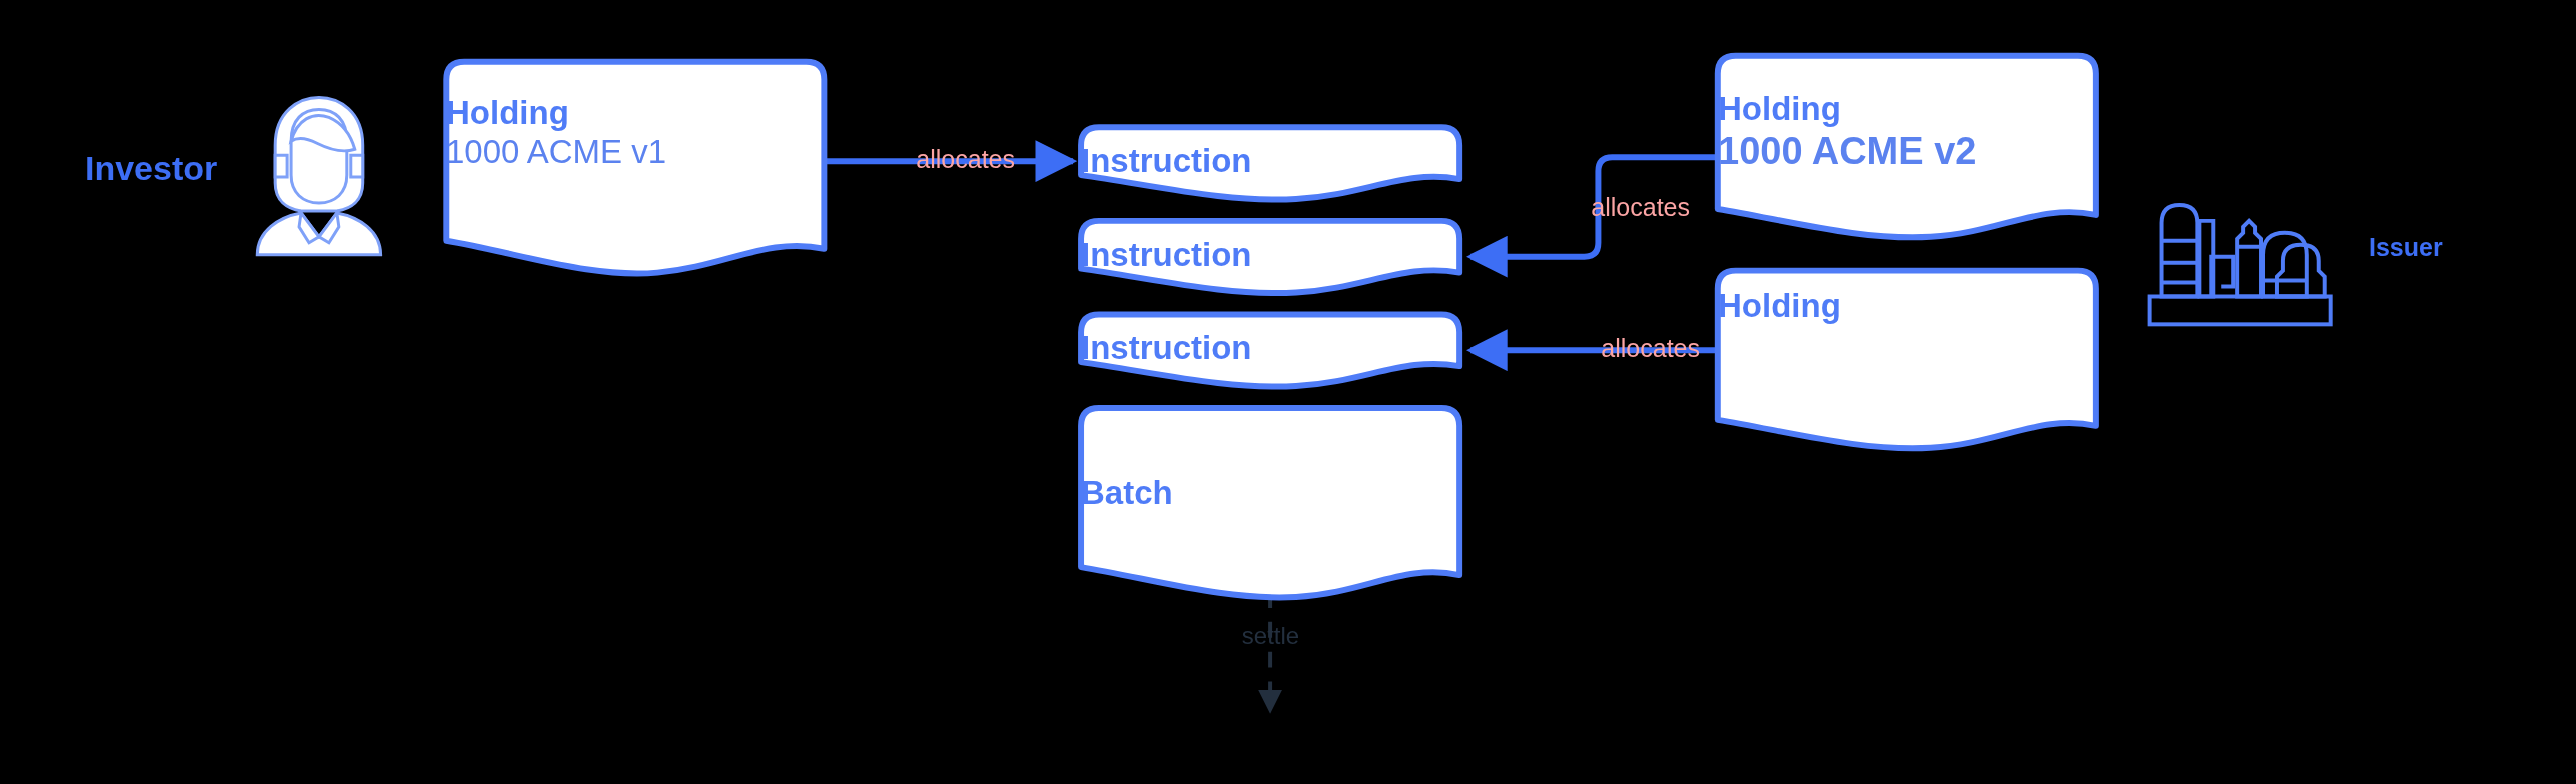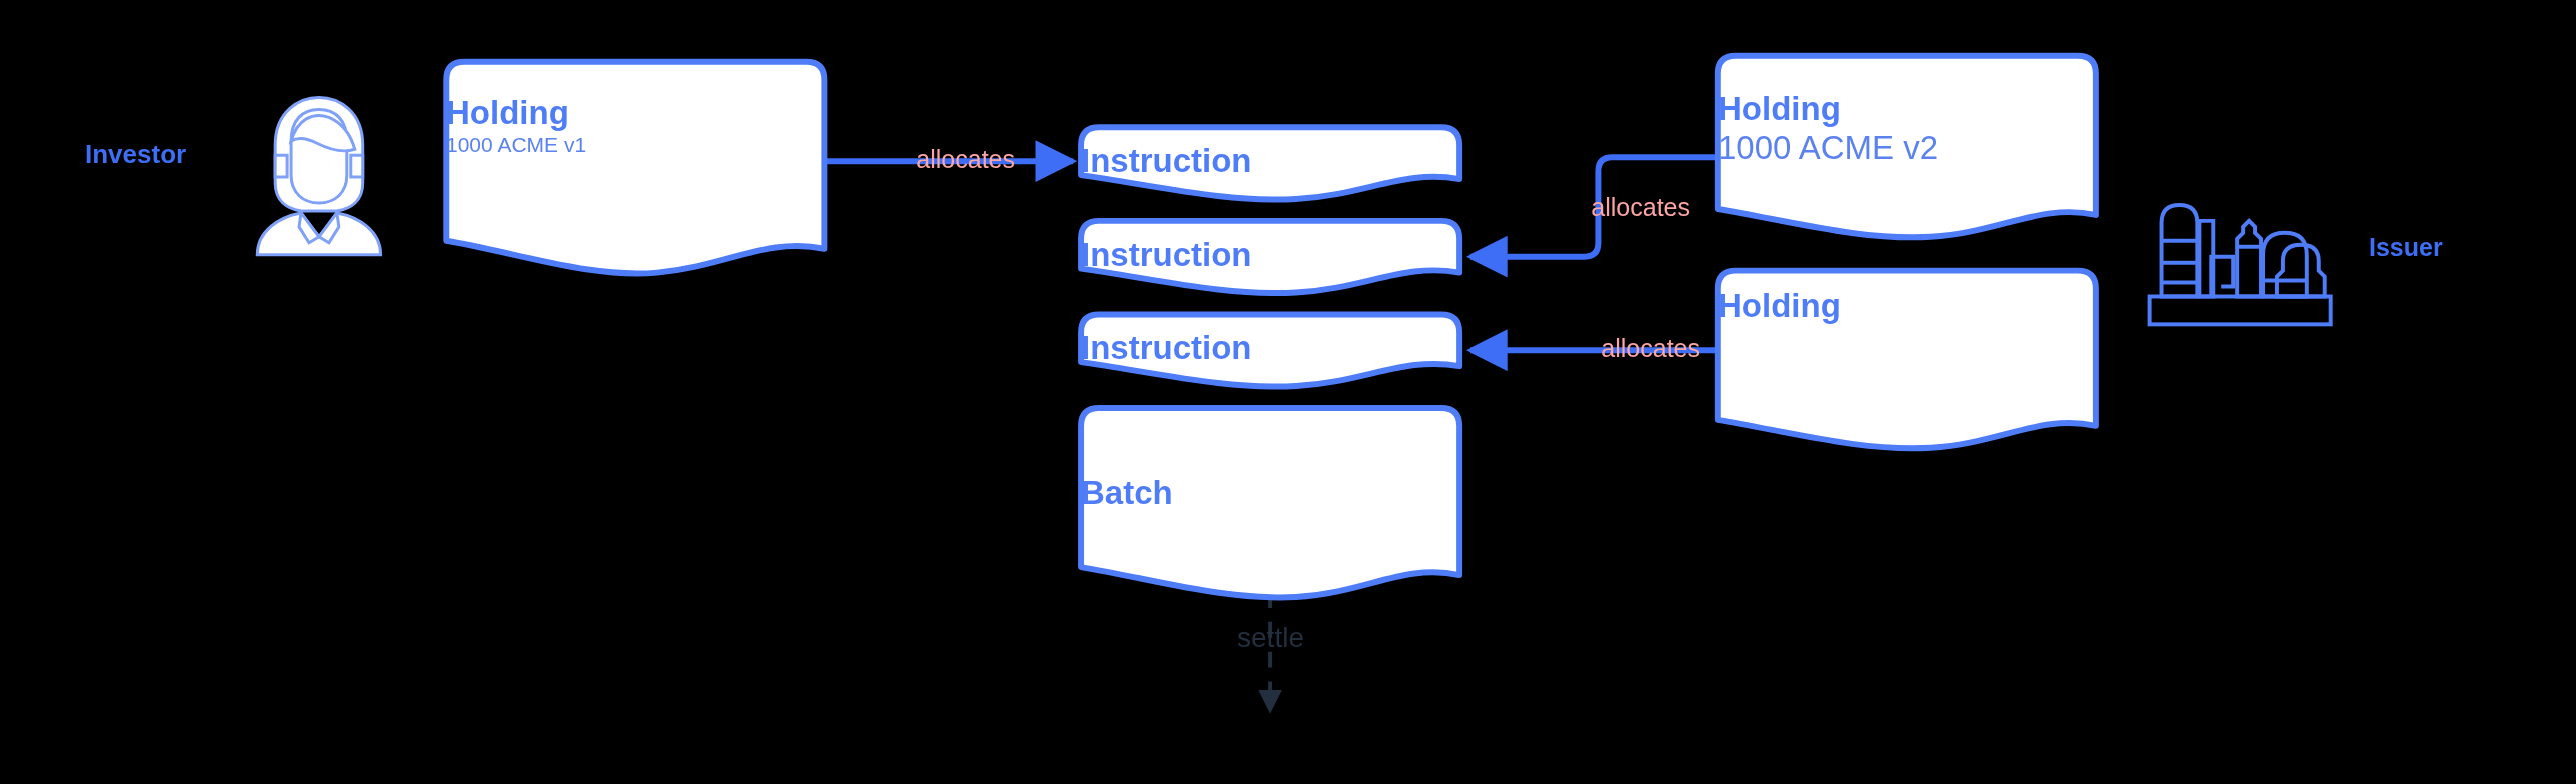--- a/index.html
+++ b/index.html
@@ -178,56 +178,56 @@
 
         <path d="M 114 108 L 114 66 Q 114 44 136 44 Q 158 44 158 66 L 158 108 Z" fill="none" stroke="#4F7CF7" stroke-width="4"></path>
         <line x1="114" y1="92" x2="158" y2="92" stroke="#4F7CF7" stroke-width="4"></line>
 
         <path d="M 128 108 L 128 88 L 134 82 L 134 72 Q 134 56 152 56
                  Q 170 56 170 72 L 170 82 L 176 88 L 176 108 Z" fill="#FFFFFF" fill-opacity="0" stroke="#4F7CF7" stroke-width="4"></path>
       </g>
     </g>
   </svg>
 
-  <div class="actor-label" style="left:85px; top:139px; font-size:26px;">Investor</div>
+  <div class="actor-label" style="left:85px; top:149px; font-size:34px;">Investor</div>
 
   <div class="actor-label" style="left:2369px; top:233px; font-size:25px;">Issuer</div>
 
   <div class="node-label-group" style="left:446px; top:94px; width:378px;">
     <div class="node-title" style="font-size:33px;">Holding</div>
-    <div class="node-sub" style="font-size:21px;">1000 ACME v1</div>
+    <div class="node-sub" style="font-size:33px;">1000 ACME v1</div>
   </div>
 
   <div class="node-label-group" style="left:1081px; top:142px; width:378px;">
     <div class="node-title" style="font-size:33px;">Instruction</div>
   </div>
 
   <div class="node-label-group" style="left:1081px; top:236px; width:378px;">
     <div class="node-title" style="font-size:33px;">Instruction</div>
   </div>
 
   <div class="node-label-group" style="left:1081px; top:329px; width:378px;">
     <div class="node-title" style="font-size:33px;">Instruction</div>
   </div>
 
   <div class="node-label-group" style="left:1081px; top:474px; width:378px;">
     <div class="node-title" style="font-size:33px;">Batch</div>
   </div>
 
   <div class="node-label-group" style="left:1718px; top:90px; width:378px;">
     <div class="node-title" style="font-size:33px;">Holding</div>
-    <div class="node-sub" style="font-size:33px;">1000 ACME v2</div>
+    <div class="node-sub" style="font-size:38px;font-weight:bold;">1000 ACME v2</div>
   </div>
 
   <div class="node-label-group" style="left:1718px; top:287px; width:378px;">
     <div class="node-title" style="font-size:33px;">Holding</div>
   </div>
 
   <div class="edge-label" style="left:856px; top:145px; width:159px; font-size:25px;">allocates</div>
 
   <div class="edge-label" style="left:1501px; top:193px; width:189px; font-size:25px;">allocates</div>
 
   <div class="edge-label" style="left:1511px; top:334px; width:189px; font-size:25px;">allocates</div>
 
-  <div class="edge-label-muted" style="left:1181px; top:622px; width:179px; font-size:28px;">settle</div>
+  <div class="edge-label-muted" style="left:1181px; top:622px; width:179px; font-size:24px;">settle</div>
 
 </div>
 
 
 </body></html>

